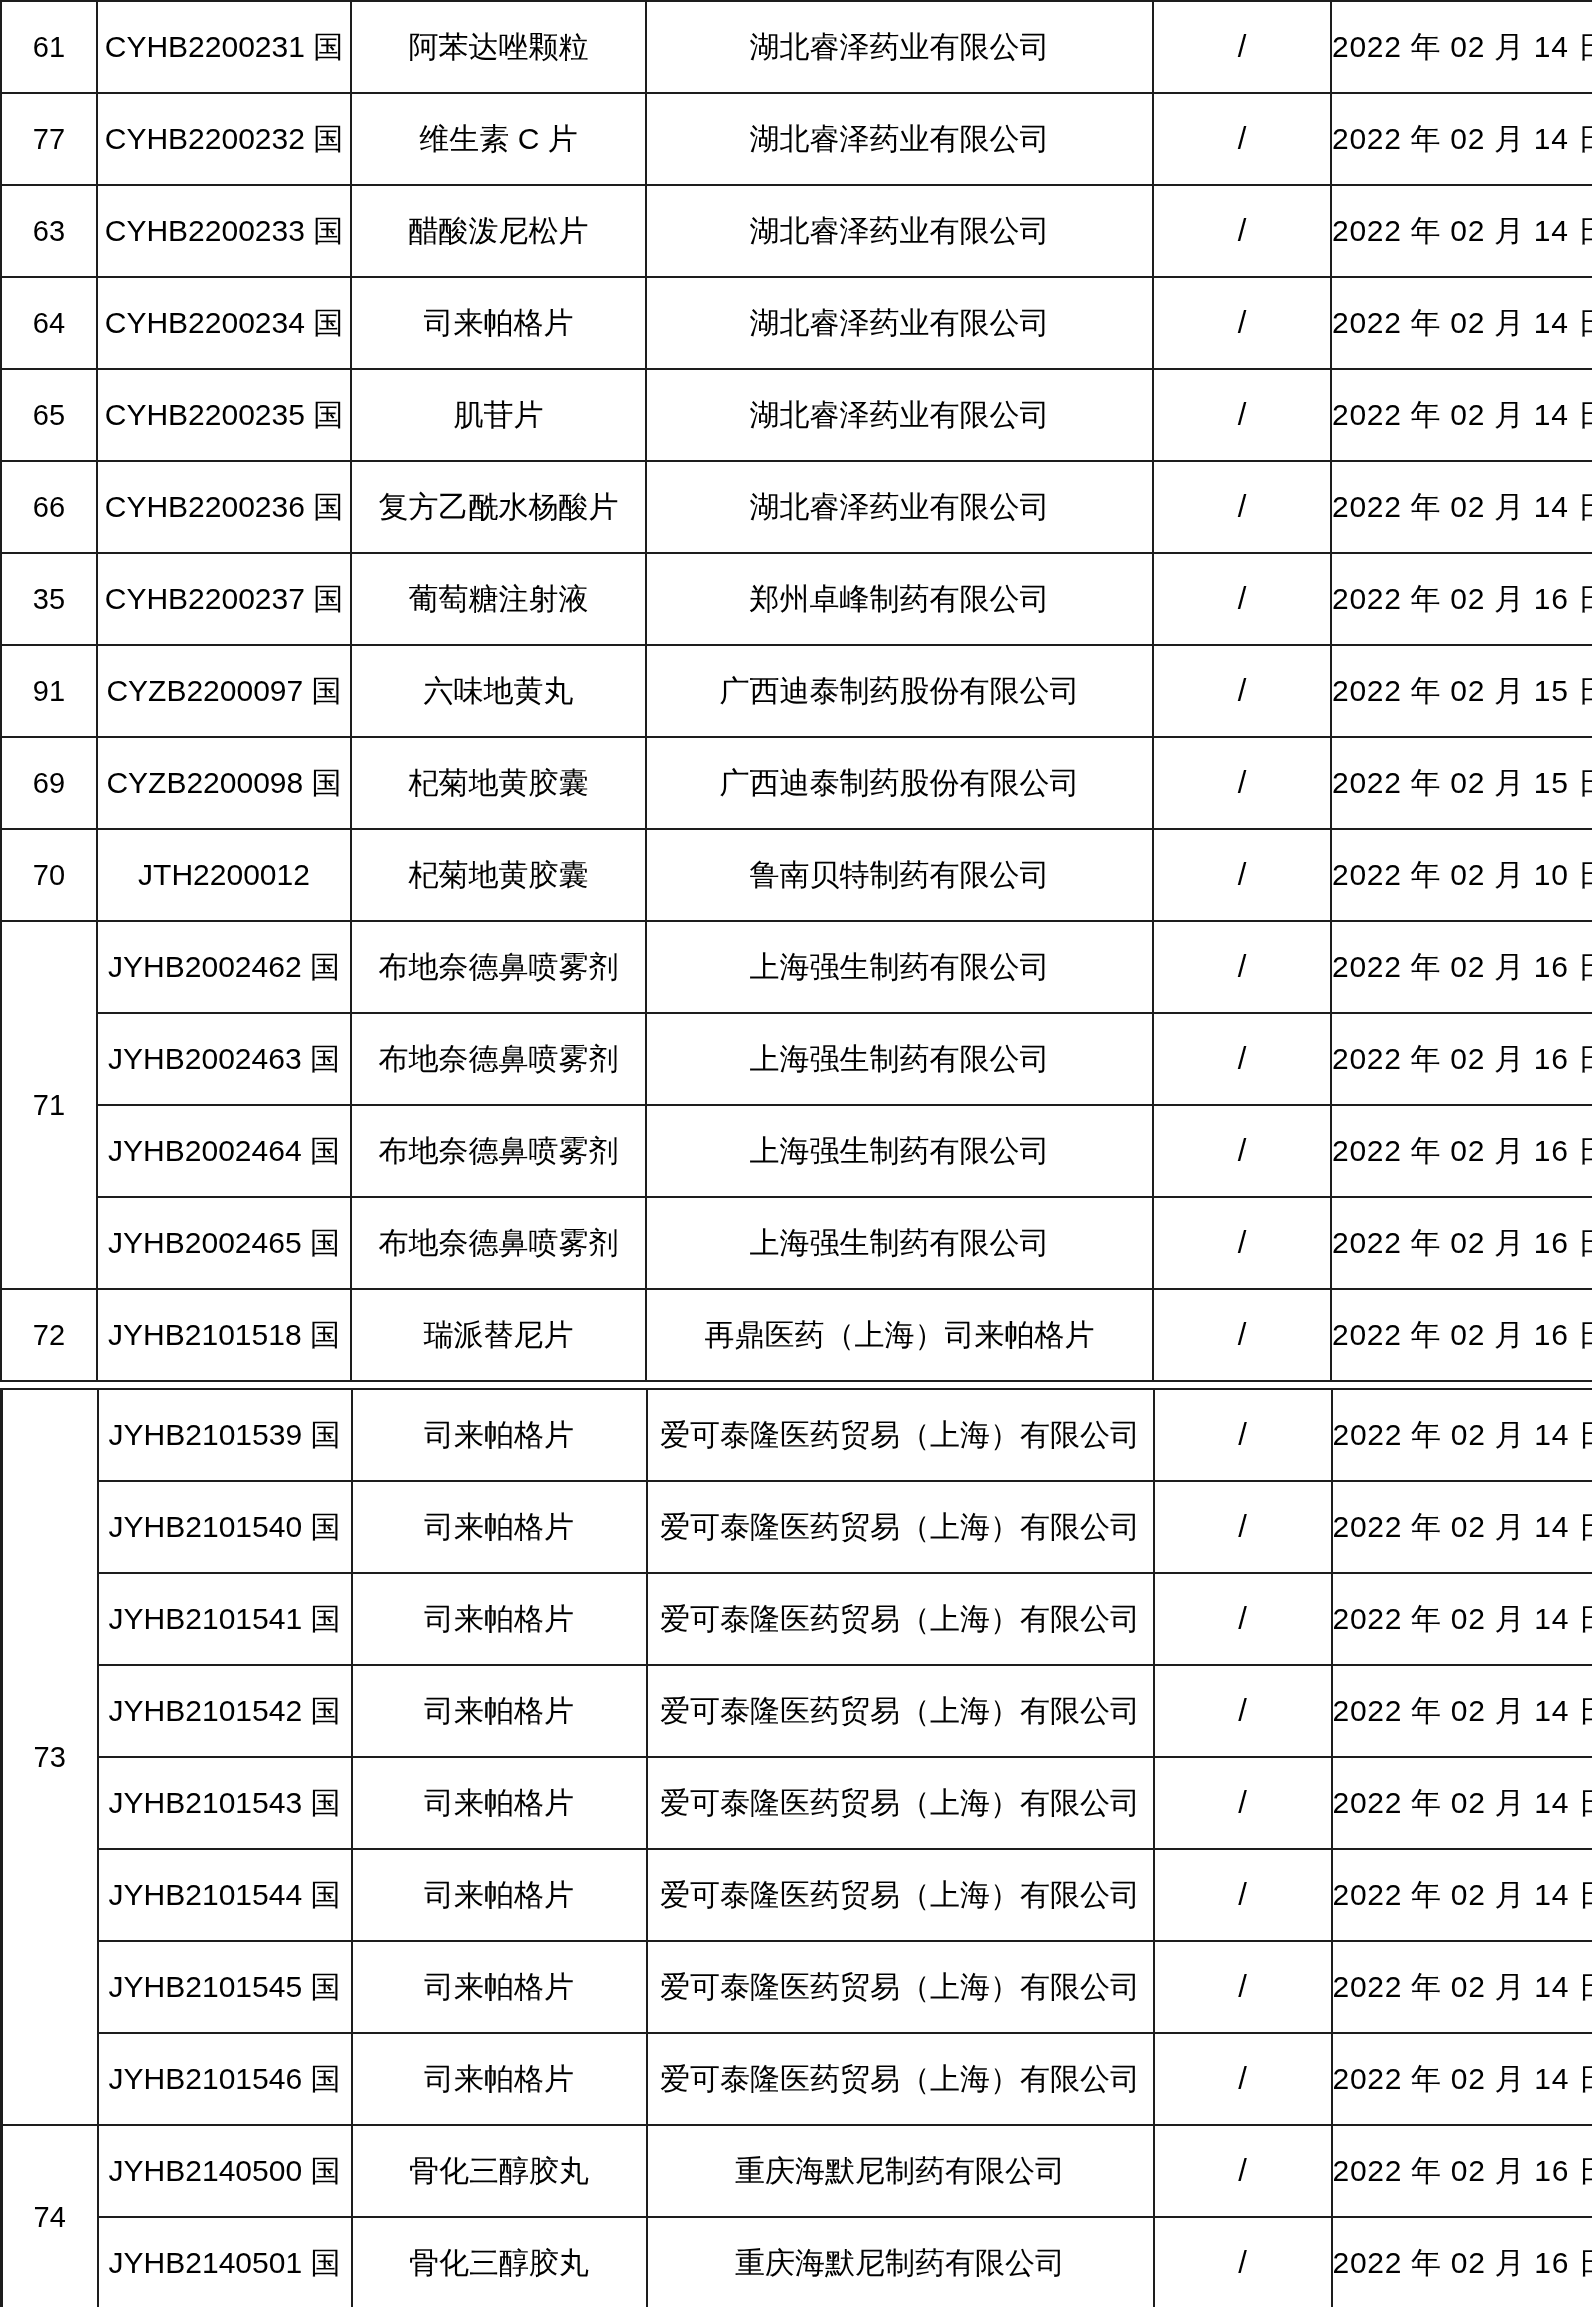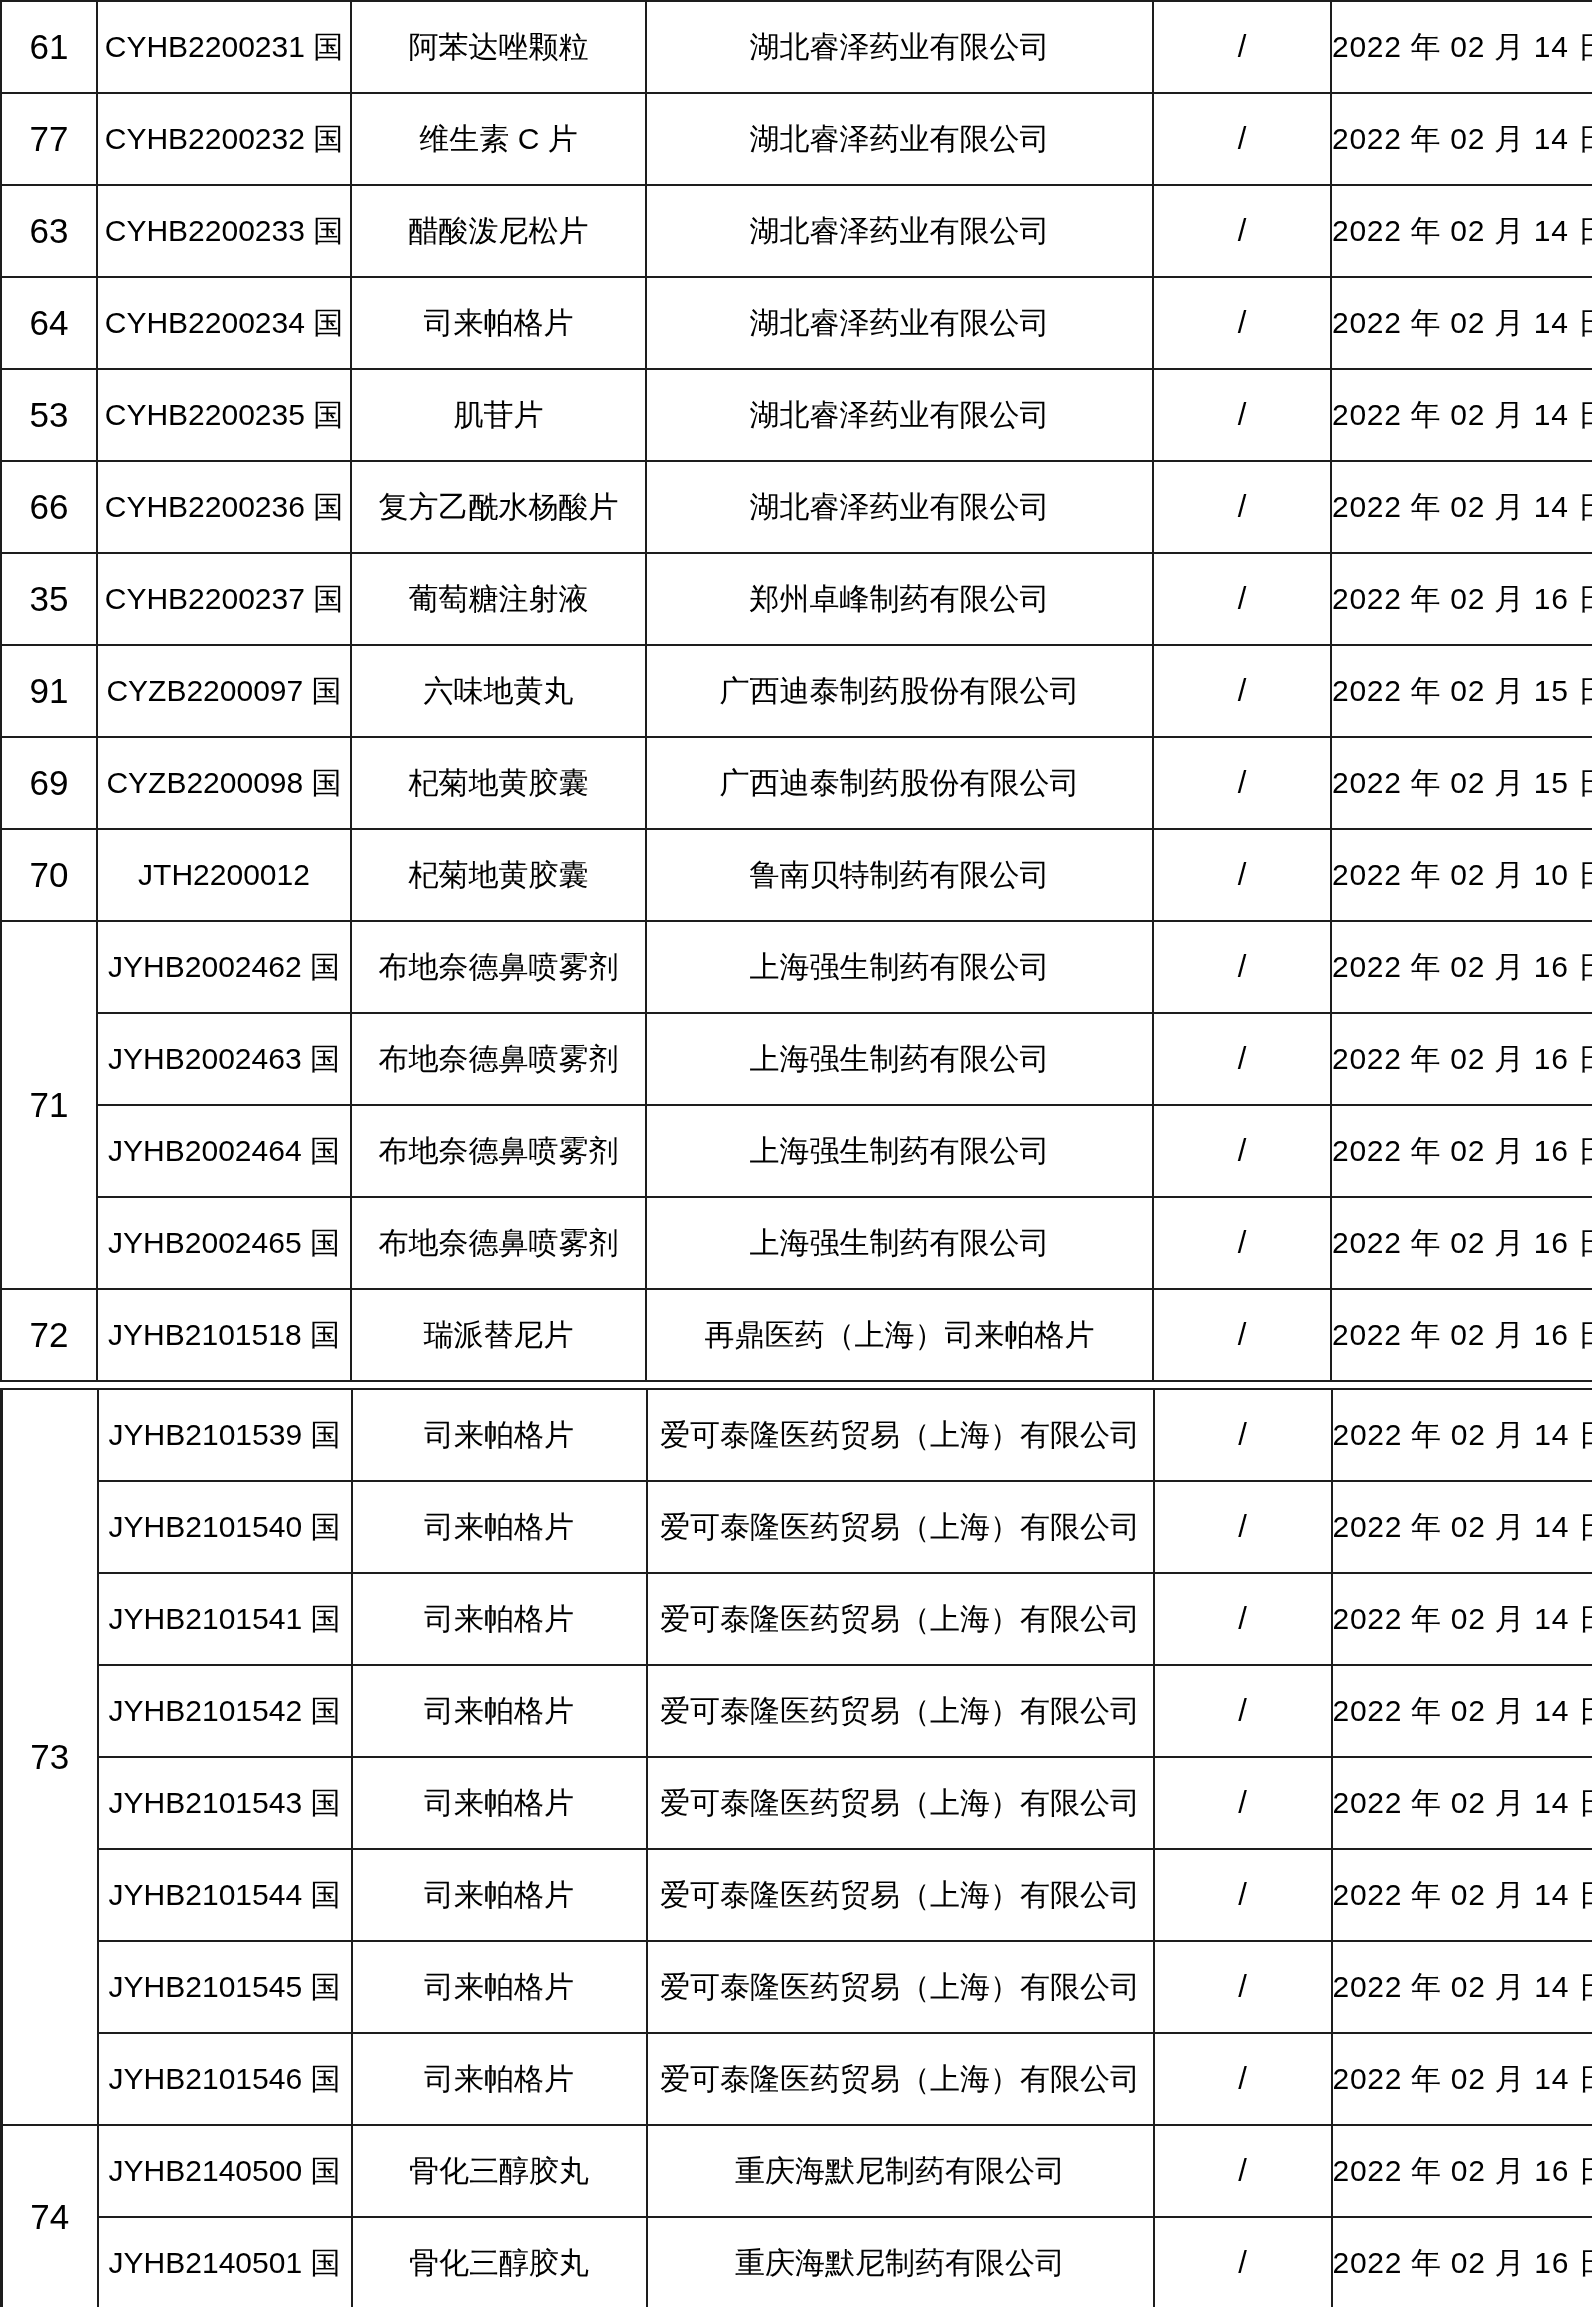--- a/index.html
+++ b/index.html
@@ -29,21 +29,21 @@
     text-align: center;
     vertical-align: middle;
     padding: 0;
     color: #000000;
     font-size: 30px;
     height: 90px;
     overflow: hidden;
     white-space: nowrap;
   }
   table.tbl td.seq {
-    font-size: 35px;
+    font-size: 29px;
   }
   table.tbl td.slash {
     font-size: 31px;
     font-weight: 300;
   }
   table.tbl td.date {
     letter-spacing: 0.7px;
   }
   table.tbl.upper {
     border-bottom: 2.9px solid #1d1d1d;
@@ -97,21 +97,21 @@
         </tr>
         <tr>
           <td rowspan="1" class="seq">64</td>
           <td class="no">CYHB2200234 国</td>
           <td class="drug">司来帕格片</td>
           <td class="company">湖北睿泽药业有限公司</td>
           <td class="slash">/</td>
           <td class="date">2022 年 02 月 14 日</td>
         </tr>
         <tr>
-          <td rowspan="1" class="seq">53</td>
+          <td rowspan="1" class="seq">65</td>
           <td class="no">CYHB2200235 国</td>
           <td class="drug">肌苷片</td>
           <td class="company">湖北睿泽药业有限公司</td>
           <td class="slash">/</td>
           <td class="date">2022 年 02 月 14 日</td>
         </tr>
         <tr>
           <td rowspan="1" class="seq">66</td>
           <td class="no">CYHB2200236 国</td>
           <td class="drug">复方乙酰水杨酸片</td>

